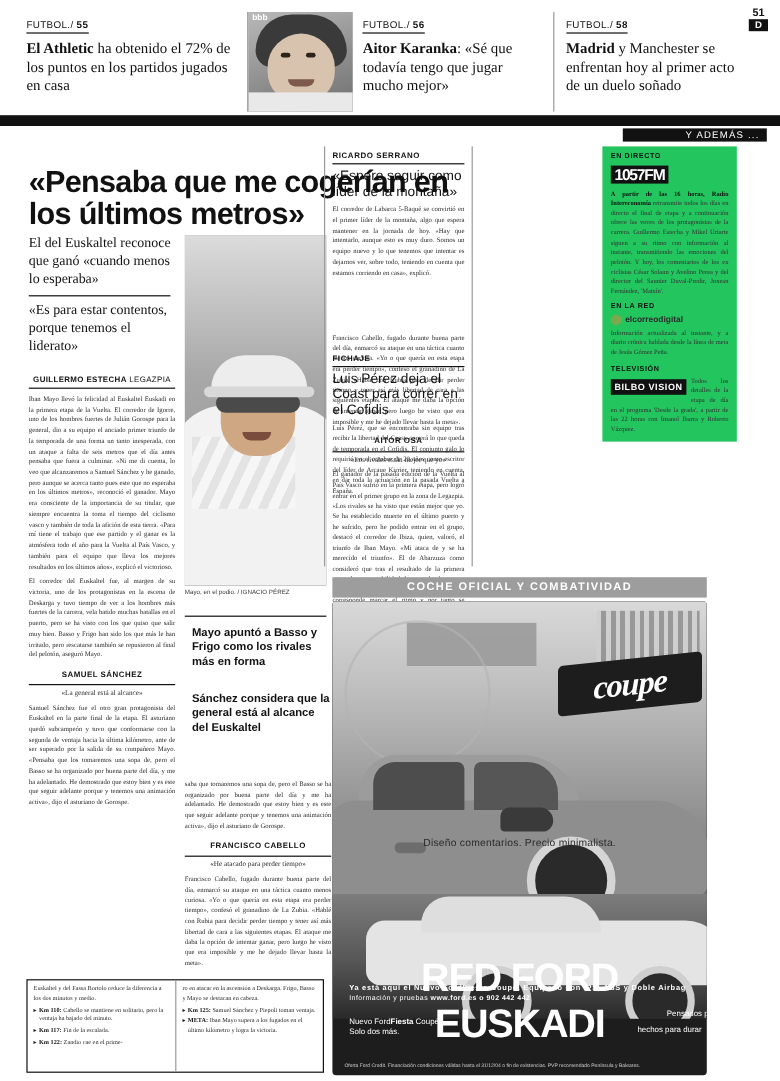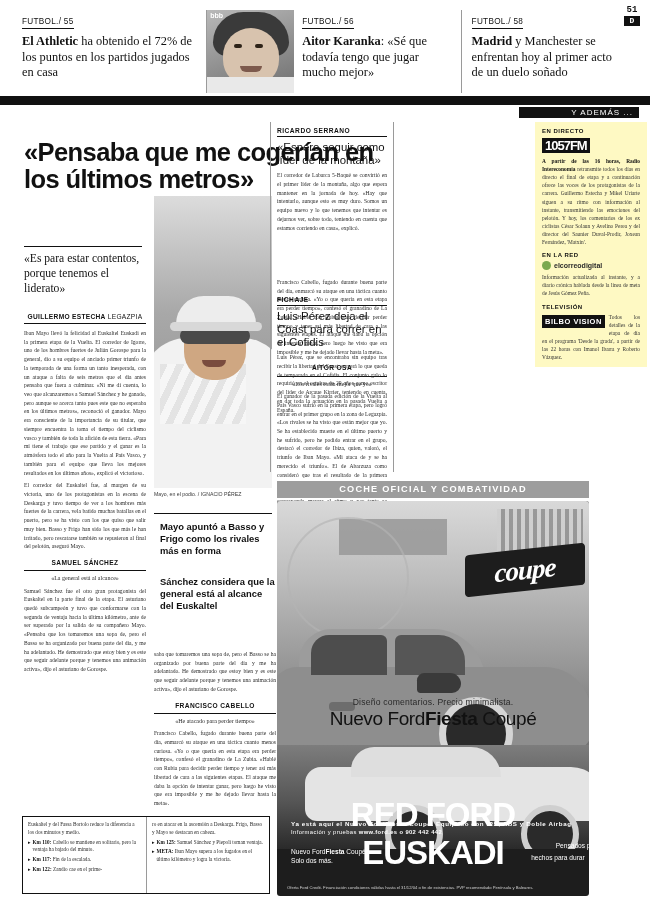--- a/index.html
+++ b/index.html
@@ -8,36 +8,36 @@
 
   
   .topstrip{position:absolute;left:22px;top:10px;width:606px;height:83px;display:flex;}
   .teaser{position:relative;padding-right:8px;}
   .teaser + .teaser{border-left:1px solid #9a9a9a;padding-left:10px;}
   .t1{width:178px;}
   .tphoto{width:88px;border-left:1px solid #9a9a9a;background:#cfcfcf;position:relative;overflow:hidden;margin-right:8px;}
   .t2{width:152px;}
   .t3{width:150px;}
   .kicker{font-family:"Liberation Sans",sans-serif;font-size:8.2px;letter-spacing:.3px;color:#111;padding-bottom:2px;border-bottom:1px solid #111;display:inline-block;margin-bottom:5px;}
-  .kicker b{font-weight:normal;}
+  .kicker b{font-weight:bold;}
   .tlead{font-family:"Liberation Serif",serif;font-size:12.4px;line-height:1.25;color:#111;}
   .tlead b{font-weight:bold;}
 
   
   .facewrap{position:absolute;inset:0;background:linear-gradient(160deg,#b9b9b9 0%,#8f8f8f 55%,#6f6f6f 100%);}
   .hair{position:absolute;left:6px;top:2px;width:76px;height:44px;background:#3a3a3a;border-radius:40px 40px 18px 18px;}
   .face{position:absolute;left:16px;top:18px;width:56px;height:58px;background:#d8c3ae;border-radius:28px 28px 26px 26px;}
   .eyeL,.eyeR{position:absolute;top:34px;width:8px;height:4px;background:#2e2318;border-radius:3px;}
   .eyeL{left:27px;} .eyeR{left:48px;}
   .mouth{position:absolute;left:33px;top:56px;width:22px;height:6px;background:#7d5a4d;border-radius:0 0 11px 11px;}
   .shirt{position:absolute;left:0;bottom:0;width:100%;height:16px;background:#e9e9e9;}
   .bbb{position:absolute;left:3px;top:2px;font-family:"Liberation Sans",sans-serif;font-size:7px;font-weight:bold;color:#fff;}
 
   
-  .folio{position:absolute;right:10px;top:6px;width:16px;text-align:center;font-family:Liberation Mono, monospace;}
+  .folio{position:absolute;right:10px;top:6px;width:16px;text-align:center;font-family:Liberation Sans, sans-serif;}
   .folio .num{font-size:9px;font-weight:bold;line-height:9px;}
   .folio .sec{font-size:8px;font-weight:bold;background:#111;color:#fff;display:block;line-height:10px;margin-top:1px;}
 
   .blackbar{position:absolute;left:0;top:96px;width:650px;height:9px;background:#111;}
 
   
   .yademas{position:absolute;left:519px;top:107px;width:120px;height:11px;background:#111;color:#fff;
            font-family:"Liberation Sans",sans-serif;font-size:8px;font-weight:normal;letter-spacing:1px;
            text-align:right;padding-right:6px;box-sizing:border-box;line-height:11px;}
 
@@ -87,21 +87,21 @@
         font-weight:bold;line-height:1.26;color:#111;}
 
   
   .rcolhead{font-family:"Liberation Sans",sans-serif;font-size:6.6px;font-weight:bold;letter-spacing:.5px;color:#111;}
   .rbox{position:absolute;left:277px;width:110px;}
   .rtitle{font-family:"Liberation Sans",sans-serif;font-size:11.4px;font-weight:normal;line-height:1.15;color:#111;margin:4px 0 4px;}
   .vsep{position:absolute;left:270px;top:122px;width:0;height:350px;border-left:1px solid #9a9a9a;}
   .vsep2{position:absolute;left:393px;top:122px;width:0;height:350px;border-left:1px solid #9a9a9a;}
 
   
-  .sidebar{position:absolute;left:535px;top:122px;width:112px;background:#fef9c3;padding:6px 7px;box-sizing:border-box;}
+  .sidebar{position:absolute;left:502px;top:122px;width:112px;background:#22c55e;padding:6px 7px;box-sizing:border-box;}
   .sb-h{font-family:"Liberation Sans",sans-serif;font-size:6px;font-weight:bold;letter-spacing:.5px;color:#111;margin-top:6px;}
   .sb-h:first-child{margin-top:0;}
   .sb-p{font-family:"Liberation Serif",serif;font-size:5.4px;line-height:1.5;color:#333;text-align:justify;margin:3px 0 0;}
   .sb-p b{font-weight:bold;color:#111;}
   .logo1{margin-top:4px;font-family:"Liberation Sans",sans-serif;font-size:13px;font-weight:bold;
           color:#fff;background:#111;display:inline-block;padding:0 3px;letter-spacing:-1px;}
   .logo2{display:flex;align-items:center;gap:3px;margin-top:3px;}
   .logo2 .dot{width:9px;height:9px;border-radius:50%;background:#7aa94e;}
   .logo2 span{font-family:"Liberation Sans",sans-serif;font-size:7px;font-weight:bold;color:#2b2b2b;}
   .logo3{float:left;margin:2px 4px 1px 0;background:#111;color:#fff;font-family:"Liberation Sans",sans-serif;
@@ -214,20 +214,21 @@
         <b>Madrid</b><span> y Manchester se enfrentan hoy al primer acto de un duelo soñado</span>
       </div>
     </div>
   </div>
 
   <div class="blackbar"></div>
   <div class="yademas">Y ADEMÁS ...</div>
 
   <h1 class="headline">«Pensaba que me cogerían en los últimos metros»</h1>
 
+  <div class="standfirst">El del Euskaltel reconoce que ganó «cuando menos lo esperaba»</div>
   <div class="standrule"></div>
   <div class="standfirst2">«Es para estar contentos, porque tenemos el liderato»</div>
 
   <div class="bylinerule"></div>
   <div class="byline">
     <b>GUILLERMO ESTECHA</b>
     <span>LEGAZPIA</span>
   </div>
 
   <div class="col colA">
@@ -323,21 +324,20 @@
           <div class="ad-roof1"></div>
           <div class="ad-body1"></div>
           <div class="ad-win1"></div>
           <div class="ad-win2"></div>
           <div class="ad-mirror"></div>
           <div class="ad-handle"></div>
           <div class="ad-wheel1"></div>
         </div>
         <div class="ad-slogan">
           <div class="ad-s1">Diseño comentarios. Precio minimalista.</div>
-          <div class="ad-s2"><span>Nuevo Ford</span><b>Fiesta</b><span> Coupé</span></div>
         </div>
       </div>
 
       <div class="ad-car2">
         <div class="ad-ground"></div>
         <div class="ad-body2"></div>
         <div class="ad-roof2"></div>
         <div class="ad-w2a"></div>
         <div class="ad-w2b"></div>
       </div>

